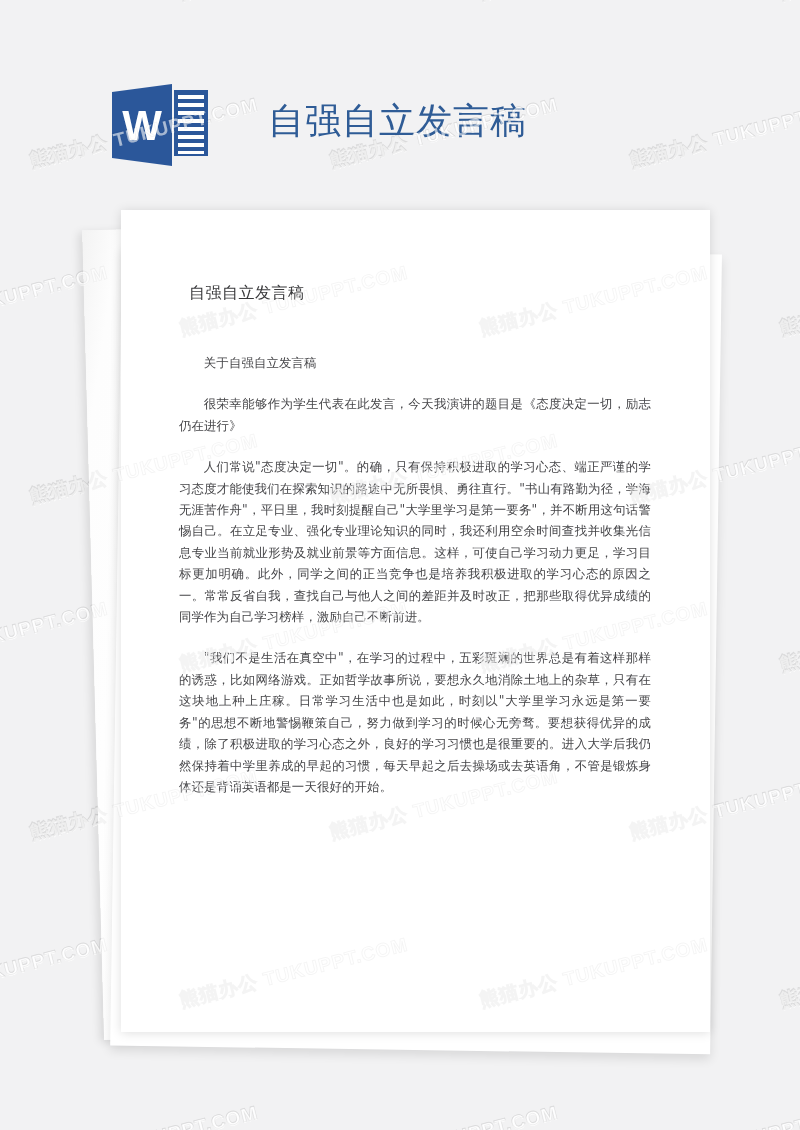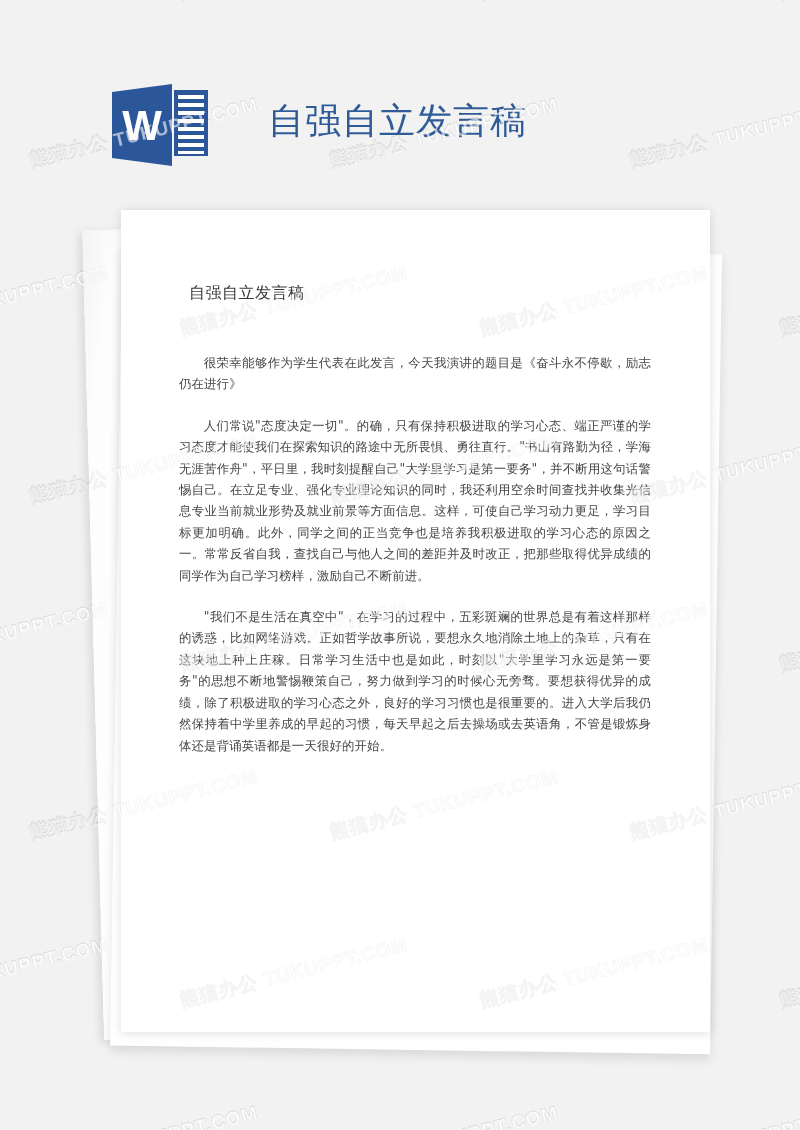--- a/index.html
+++ b/index.html
@@ -210,21 +210,22 @@
 
 <div id="stack">
   <div class="sheet" id="sheet-back-left"></div>
   <div class="sheet" id="sheet-back-bottom"></div>
   <div class="sheet" id="sheet-front"></div>
 </div>
 
 <div id="page-content">
   <div id="doc-title">自强自立发言稿</div>
   <div id="body-text">
-      <p>很荣幸能够作为学生代表在此发言，今天我演讲的题目是《奋斗永不停歇，励志仍在进行》</p>
+      <p>关于自强自立发言稿</p>
+      <p>很荣幸能够作为学生代表在此发言，今天我演讲的题目是《态度决定一切，励志仍在进行》</p>
       <p>人们常说"态度决定一切"。的确，只有保持积极进取的学习心态、端正严谨的学习态度才能使我们在探索知识的路途中无所畏惧、勇往直行。"书山有路勤为径，学海无涯苦作舟"，平日里，我时刻提醒自己"大学里学习是第一要务"，并不断用这句话警惕自己。在立足专业、强化专业理论知识的同时，我还利用空余时间查找并收集光信息专业当前就业形势及就业前景等方面信息。这样，可使自己学习动力更足，学习目标更加明确。此外，同学之间的正当竞争也是培养我积极进取的学习心态的原因之一。常常反省自我，查找自己与他人之间的差距并及时改正，把那些取得优异成绩的同学作为自己学习榜样，激励自己不断前进。</p>
       <p>"我们不是生活在真空中"，在学习的过程中，五彩斑斓的世界总是有着这样那样的诱惑，比如网络游戏。正如哲学故事所说，要想永久地消除土地上的杂草，只有在这块地上种上庄稼。日常学习生活中也是如此，时刻以"大学里学习永远是第一要务"的思想不断地警惕鞭策自己，努力做到学习的时候心无旁骛。要想获得优异的成绩，除了积极进取的学习心态之外，良好的学习习惯也是很重要的。进入大学后我仍然保持着中学里养成的早起的习惯，每天早起之后去操场或去英语角，不管是锻炼身体还是背诵英语都是一天很好的开始。</p>
     </div>
 </div>
 
 <div id="header">
   <div id="word-icon">
     <svg width="100" height="86" viewBox="0 0 100 86" xmlns="http://www.w3.org/2000/svg">
 
       <path d="M2 10 L62 2 L62 84 L2 76 Z" fill="#2b579a"></path>

